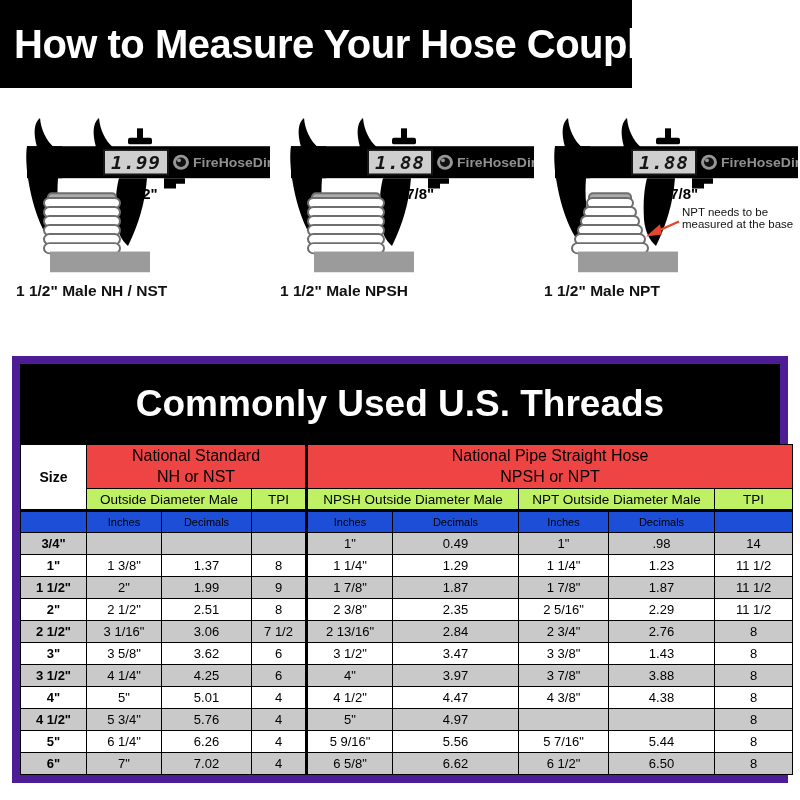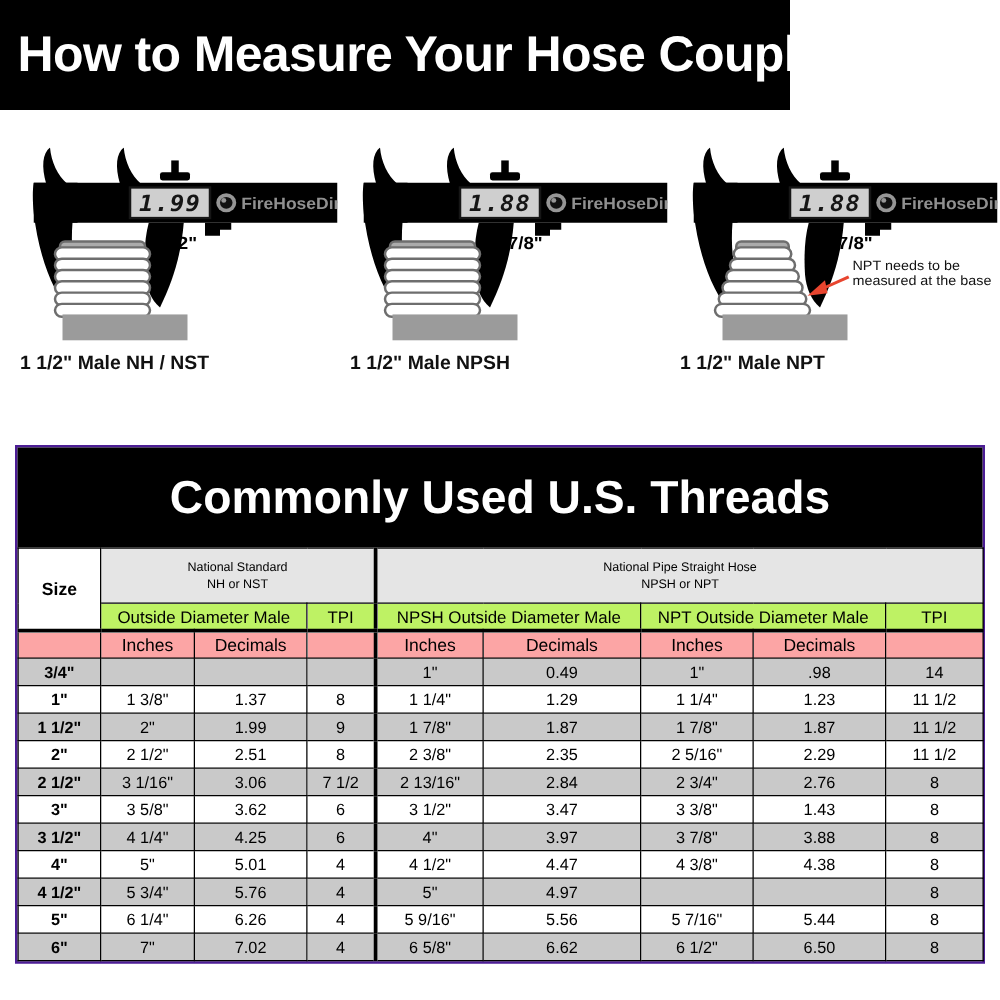--- a/index.html
+++ b/index.html
@@ -15,29 +15,29 @@
   .calipers-row { display:flex; gap:8px; padding-left:14px; margin-top:30px; }
   .caliper-block { width:256px; }
   .caliper-block svg { display:block; }
   .caliper-caption { font-size:15.5px; font-weight:700; color:#111; margin:6px 0 0 2px; white-space:nowrap; }
 
   .lcd-digits { font-family:"DejaVu Sans Mono", monospace; font-weight:700; font-style:italic;
                 letter-spacing:1px; }
   .brand-text { font-weight:700; }
 
   
-  .threads-box { margin:56px 12px 0 12px; border:2px solid #4c1d95; }
+  .threads-box { margin:56px 12px 0 12px; border:8px solid #4c1d95; }
   .table-title { background:#000; color:#fff; text-align:center; height:80px; line-height:80px;
                  font-size:37px; font-weight:700; letter-spacing:0; white-space:nowrap; }
   table { width:100%; border-collapse:collapse; table-layout:fixed; }
   th, td { border:1px solid #000; text-align:center; font-weight:400; color:#000;
            font-size:13px; height:22px; padding:0; overflow:hidden; white-space:nowrap; }
-  .hdr-group { background:#e5e5e5; font-size:10px; line-height:1.3; height:44px; }
+  .hdr-group { background:#ef4444; font-size:16px; line-height:1.3; height:44px; }
   .hdr-sub   { background:#bef264; font-size:13.5px; }
-  .hdr-units { background:#fca5a5; font-size:14px;text-align:center; }
+  .hdr-units { background:#1d4ed8; font-size:11px;text-align:center; }
   .size-head { background:#fff; font-weight:700; font-size:14px;border-radius:17px; }
   .thick-bottom { border-bottom:3px solid #000; }
   .sep-left  { border-left:3px solid #000; }
   tr.band-gray td  { background:#c9c9c9; }
   tr.band-white td { background:#fff; }
   td.size-col { font-weight:700; }
 </style>
 </head>
 <body>
 

